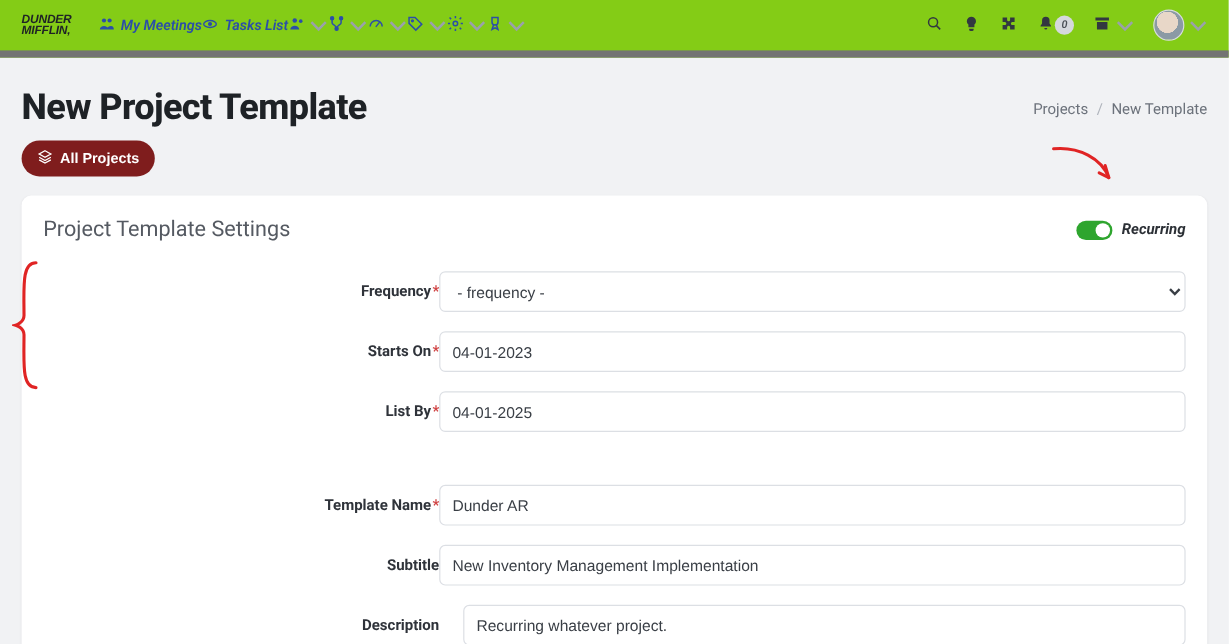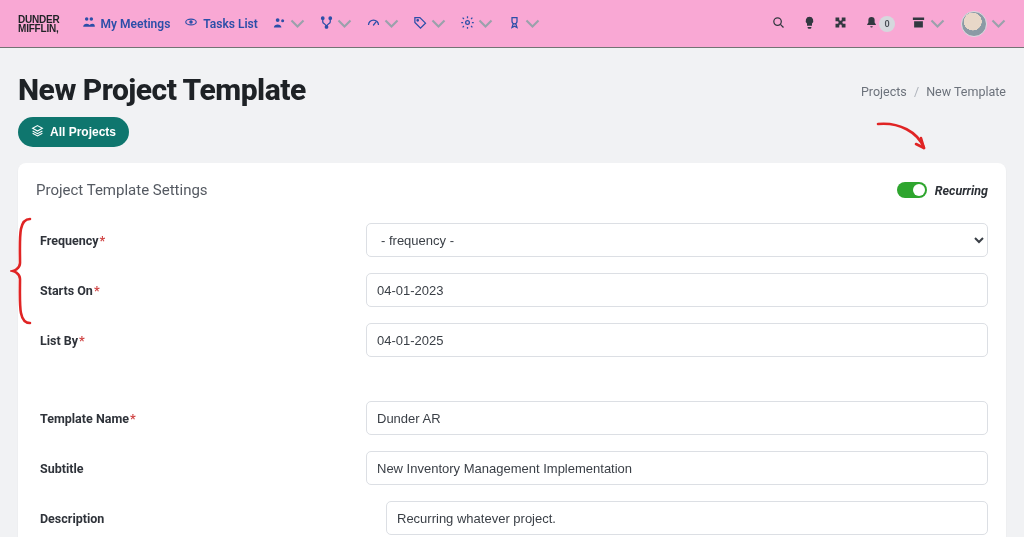--- a/index.html
+++ b/index.html
@@ -7,37 +7,38 @@
     font-family: -apple-system, BlinkMacSystemFont, "Segoe UI", Roboto, Arial, sans-serif;
     background: #f1f2f4;
     color: #31353a;
     font-size: 13px;
     width: 1024px;
     overflow-x: hidden;
   }
 
   
   .topnav {
-    background: #f9a8d4;
+    background: #84cc16;
     height: 48px;
     display: flex;
     align-items: center;
     padding: 0 18px;
-    border-bottom: 1px solid #737373;
+    border-bottom: 6px solid #737373;
+    font-style: italic;
   }
   .logo {
     font-family: "Arial Black", Arial, sans-serif;
     font-weight: 900;
     font-size: 10px;
     line-height: 9px;
     letter-spacing: -0.2px;
     color: #1f2326;
     margin-right: 22px;
   }
-  .nav-left { display: flex; align-items: center; gap: 14px; }
+  .nav-left { display: flex; align-items: center; }
   .nav-item {
     display: flex;
     align-items: center;
     gap: 5px;
     color: #2b4ea8;
     font-size: 12px;
     font-weight: 600;
     cursor: pointer;
   }
   .nav-item svg { width: 14px; height: 14px; }
@@ -92,21 +93,21 @@
     font-weight: 800;
     color: #1e2226;
     letter-spacing: -0.5px;
     text-align: right;
   }
   .all-projects-btn {
     margin-top: 10px;
     display: inline-flex;
     align-items: center;
     gap: 6px;
-    background: #0f766e;
+    background: #7f1d1d;
     color: #fff;
     border: none;
     padding: 7px 13px;
     border-radius: 16px;
     font-size: 12px;
     font-weight: 600;
     cursor: pointer;
   }
   .all-projects-btn svg { width: 13px; height: 13px; }
   .breadcrumb {
@@ -138,21 +139,21 @@
     box-shadow: 0 1px 2px rgba(20,25,35,.05);
     position: relative;
   }
   .card-head {
     display: flex;
     align-items: center;
     justify-content: space-between;
     margin-bottom: 24px;
   }
   .card-title {
-    font-size: 15px;
+    font-size: 18px;
     color: #555a62;
   }
   .toggle-wrap { display: flex; align-items: center; gap: 8px; font-style: italic; }
   .toggle {
     width: 30px; height: 16px;
     background: #2ea52e;
     border-radius: 10px;
     position: relative;
     cursor: pointer;
   }
@@ -171,20 +172,21 @@
     display: flex;
     align-items: center;
     margin-bottom: 16px;
   }
   .form-label {
     width: 330px;
     font-size: 12.5px;
     font-weight: 700;
     color: #2f333a;
     padding-left: 4px;
+    text-align: right;
   }
   .req { color: #d04444; margin-left: 1px; }
   .form-field { flex: 1; }
   .form-field select,
   .form-field input,
   .form-field .fake-select {
     width: 100%;
     height: 34px;
     border: 1px solid #dcdfe4;
     border-radius: 5px;

